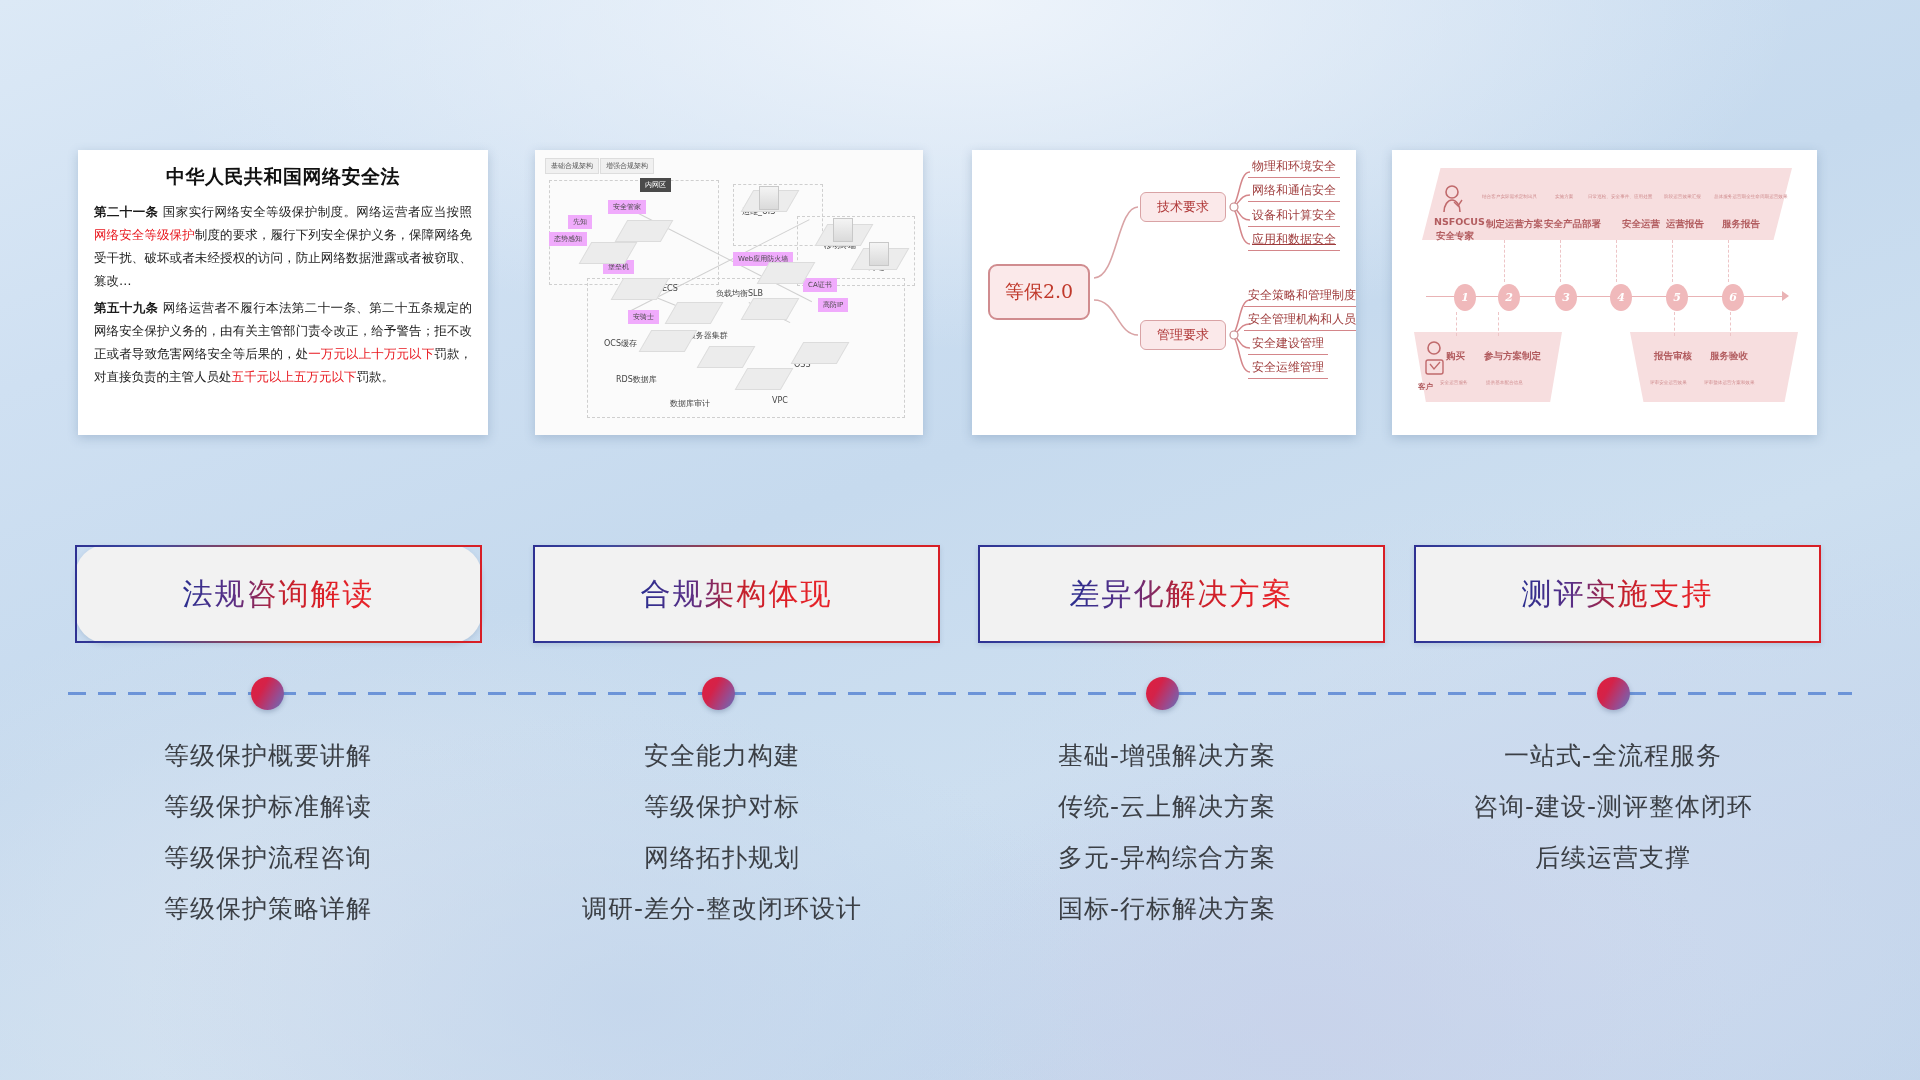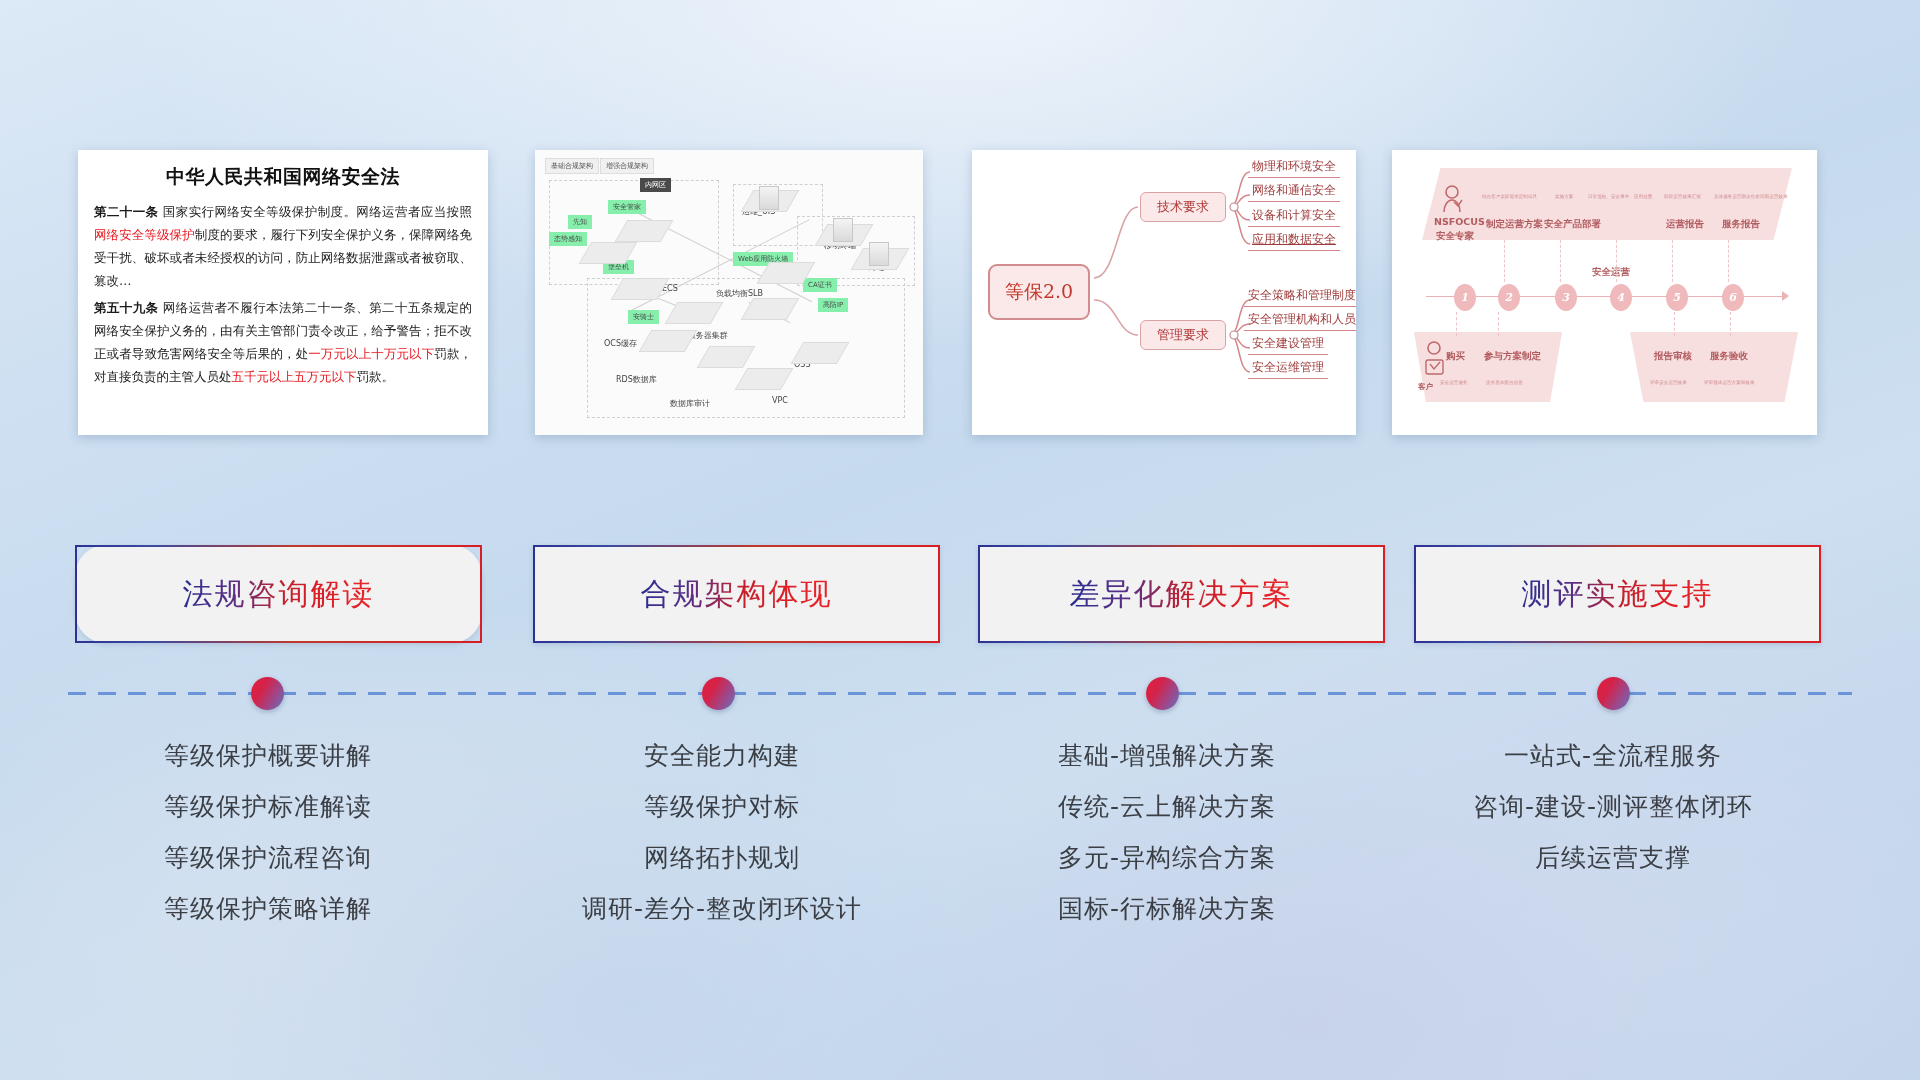--- a/index.html
+++ b/index.html
@@ -37,21 +37,21 @@
   .law h3 { text-align:center; font-size:19px; color:#111; font-weight:bold;
             font-family:"DejaVu Sans","Liberation Sans",sans-serif; letter-spacing:.5px; margin-bottom:10px;}
   .law p { font-size:12.5px; line-height:1.85; color:#1b1b1b; text-align:justify;
            font-family:"DejaVu Sans","Liberation Sans",sans-serif; }
   .law p + p { margin-top:3px; }
   .law b { font-weight:bold; }
   .law .hl { color:#e8161d; }
 
   
   .topo { position:relative; width:100%; height:100%; background:#fbfbfb; }
-  .topo .tag { position:absolute; font-size:7px; color:#4a4a4a; background:#86efac;
+  .topo .tag { position:absolute; font-size:7px; color:#4a4a4a; background:#f0abfc;
                padding:2px 5px; white-space:nowrap; font-family:"DejaVu Sans",sans-serif;}
   .topo .tag.dk { background:#4a4a4a; color:#fff; }
   .topo .tag.lt { background:#f0f0f0; border:1px solid #ddd; color:#555; }
   .topo .tag.pl { background:transparent; color:#444; font-size:8px; }
   .topo .zone { position:absolute; border:1px dashed #cfcfcf; }
   .topo .ln { position:absolute; background:#d0d0d0; height:1px; transform-origin:0 0; }
   .topo .pad { position:absolute; width:46px; height:22px; background:#ececec;
                transform:skewX(-30deg); border:1px solid #dcdcdc; }
   .topo .scr { position:absolute; width:20px; height:24px; background:linear-gradient(180deg,#f4f4f4,#dadada);
                border:1px solid #c8c8c8; }
@@ -273,21 +273,21 @@
       </svg>
 
       <div class="t big" style="left:42px;top:66px;">NSFOCUS</div>
       <div class="t big" style="left:44px;top:80px;">安全专家</div>
 
       <div class="t sm" style="left:90px;top:44px;">结合客户实际需求定制出具</div>
       <div class="t big" style="left:94px;top:68px;">制定运营方案</div>
       <div class="t sm" style="left:163px;top:44px;">实施方案</div>
       <div class="t big" style="left:152px;top:68px;">安全产品部署</div>
       <div class="t sm" style="left:196px;top:44px;">日常巡检、安全事件、应用处置</div>
-      <div class="t big" style="left:200px;top:68px;margin-top:48px;">安全运营</div>
+      <div class="t big" style="left:230px;top:68px;">安全运营</div>
       <div class="t sm" style="left:272px;top:44px;">阶段运营效果汇报</div>
       <div class="t big" style="left:274px;top:68px;">运营报告</div>
       <div class="t sm" style="left:322px;top:44px;">总体服务运营期全生命周期运营效果</div>
       <div class="t big" style="left:330px;top:68px;">服务报告</div>
 
       <div class="axis"></div>
       <div class="arrow"></div>
 
       <div class="num" style="left:62px;top:134px;">1</div>
       <div class="num" style="left:106px;top:134px;">2</div>

